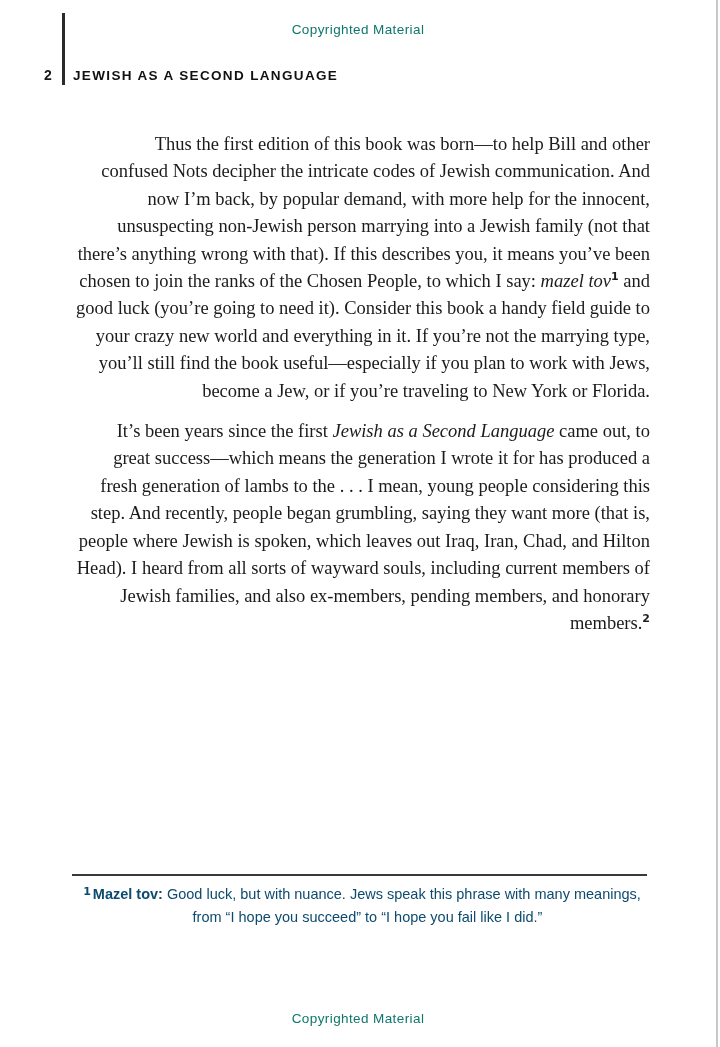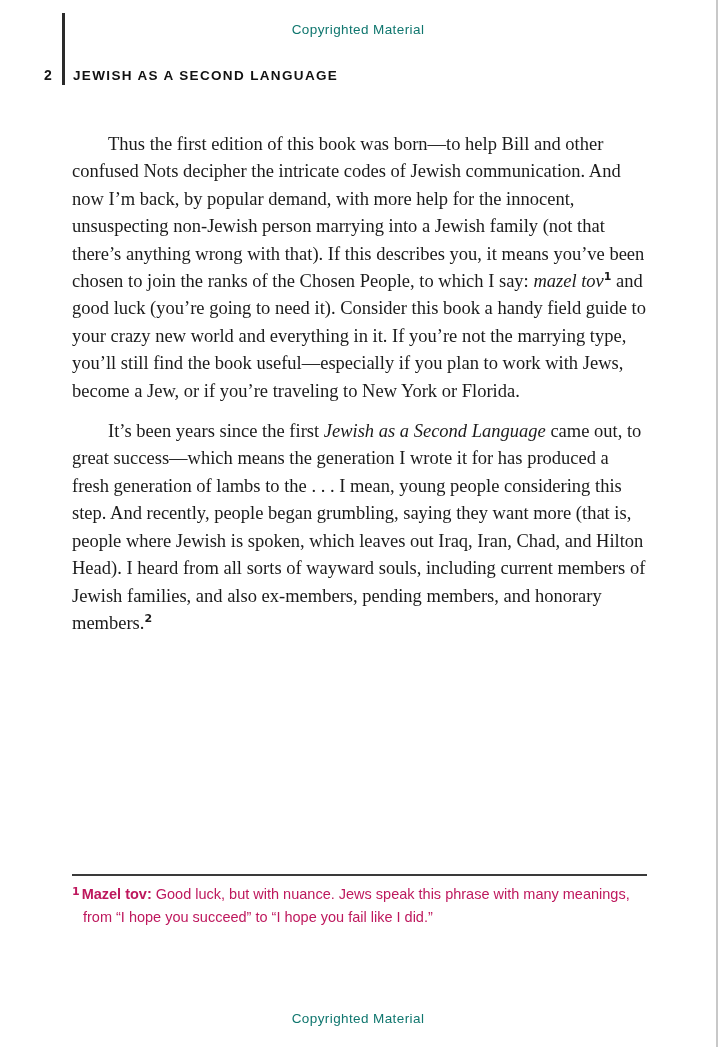--- a/index.html
+++ b/index.html
@@ -60,21 +60,21 @@
     left: 72px; top: 131px;
     width: 578px;
     font-family: "Liberation Serif", serif;
     font-size: 18.5px;
     line-height: 27.4px;
     color: #1b1b1b;
   }
   .body-text p {
     margin: 0 0 13px 0;
     text-indent: 36px;
-    text-align: left;
+    text-align: right;
   }
   .seg-i { font-style: italic; }
   .seg-sup {
     font-size: 11px;
     font-weight: bold;
     font-family: "DejaVu Sans", sans-serif;
     vertical-align: super;
     line-height: 0;
     letter-spacing: 0;
   }
@@ -85,21 +85,22 @@
     width: 575px; height: 2px;
     background: #3a3a3a;
   }
   .footnotes {
     position: absolute;
     left: 72px; top: 884px;
     width: 580px;
     font-family: "Liberation Sans", sans-serif;
     font-size: 14.5px;
     line-height: 21.8px;
-    color: #be185d;
+    color: #0c4a6e;
+    text-align: center;
   }
   .footnote {
     padding-left: 11px;
     text-indent: -11px;
     margin-bottom: 9px;
   }
   .fn-marker {
     font-size: 11px;
     font-weight: bold;
     position: relative;

